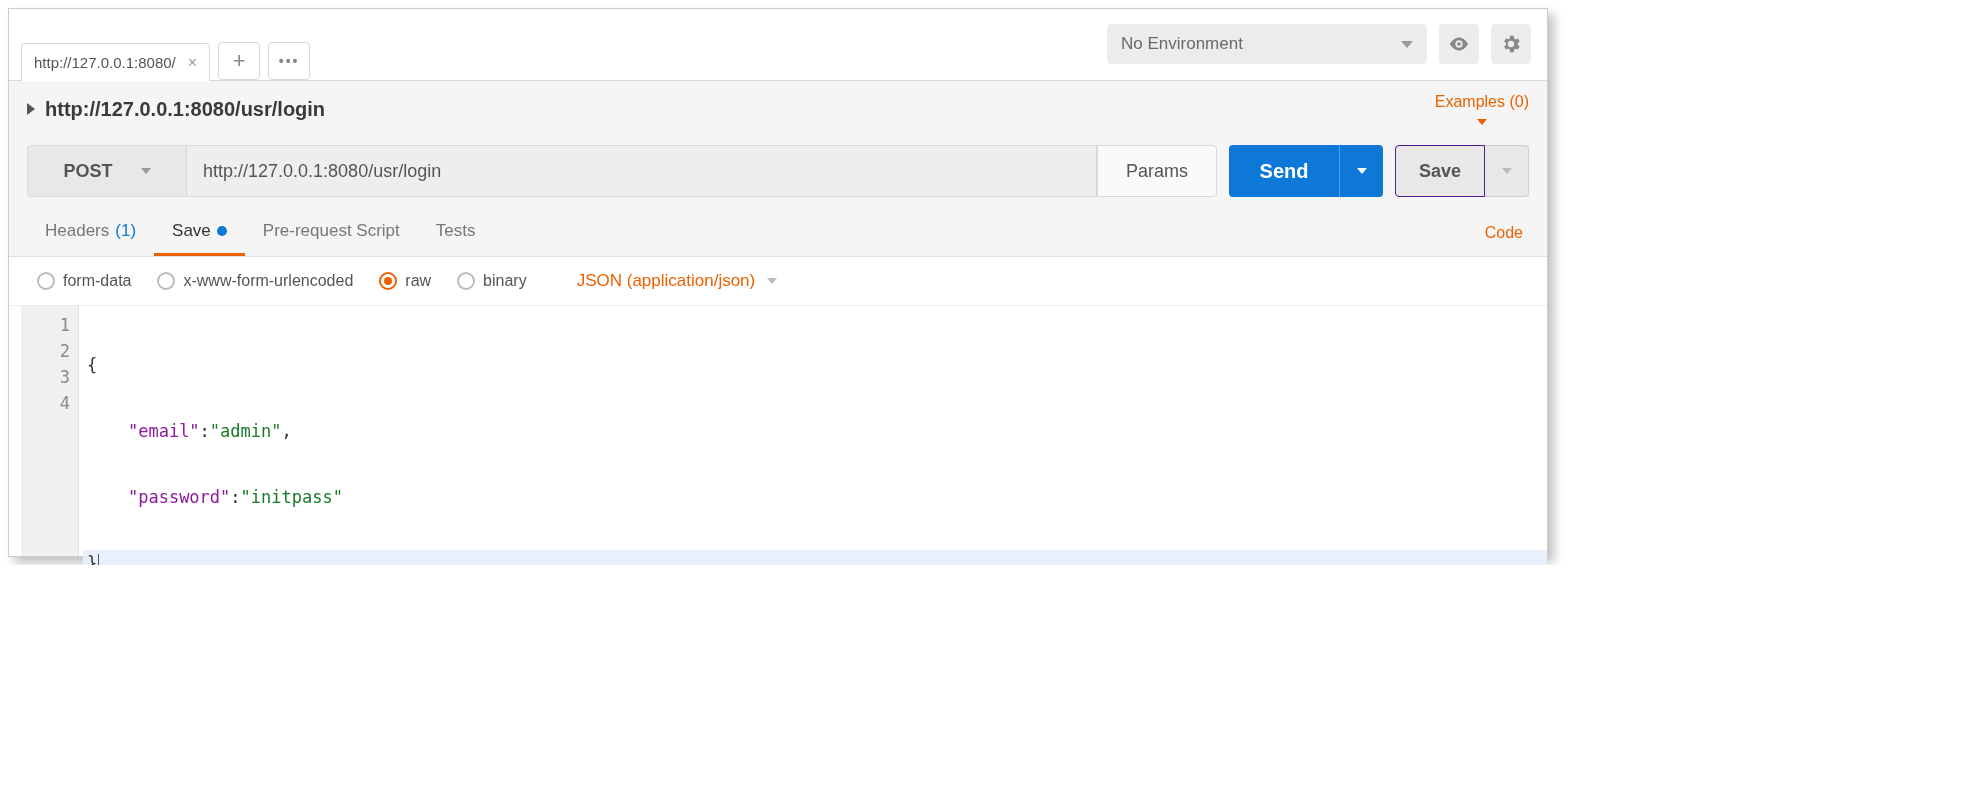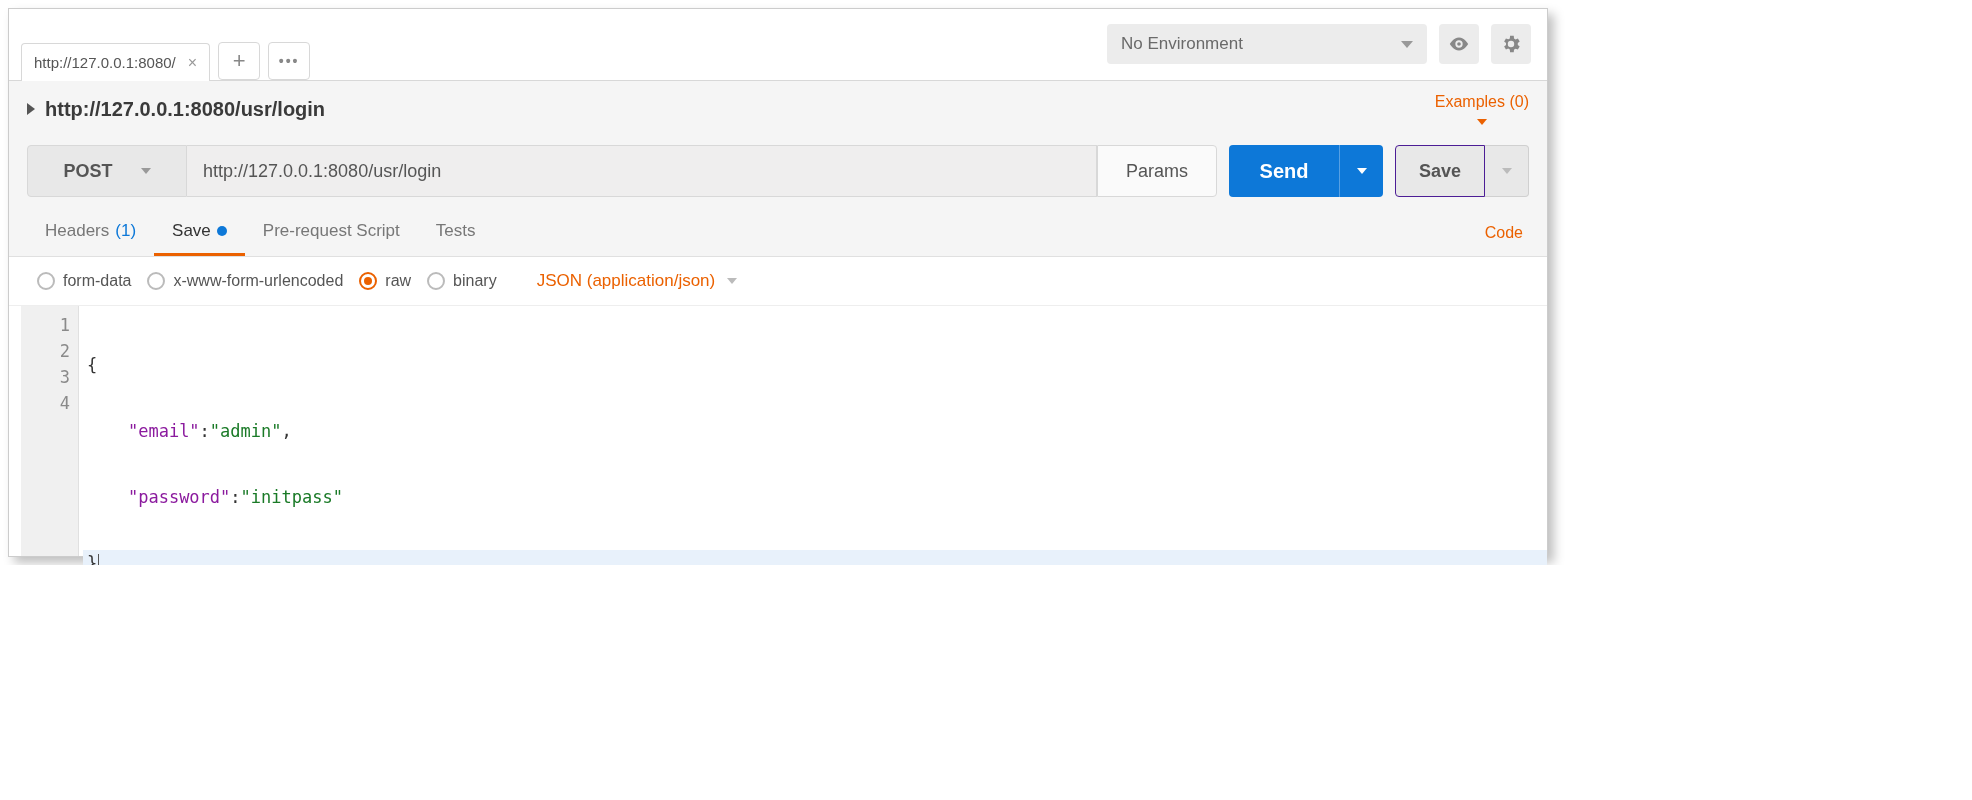--- a/index.html
+++ b/index.html
@@ -255,21 +255,21 @@
     margin-left: auto;
     color: #eb6100;
     font-size: 16px;
     padding-right: 6px;
   }
 
   
   .body-type-row {
     display: flex;
     align-items: center;
-    gap: 16px;
+    gap: 26px;
     padding: 14px 28px;
     font-size: 16px;
     color: #555;
     border-bottom: 1px solid #eee;
   }
   .radio {
     display: flex; align-items: center; gap: 8px; cursor: pointer;
   }
   .radio-circle {
     width: 18px; height: 18px; border-radius: 50%;

